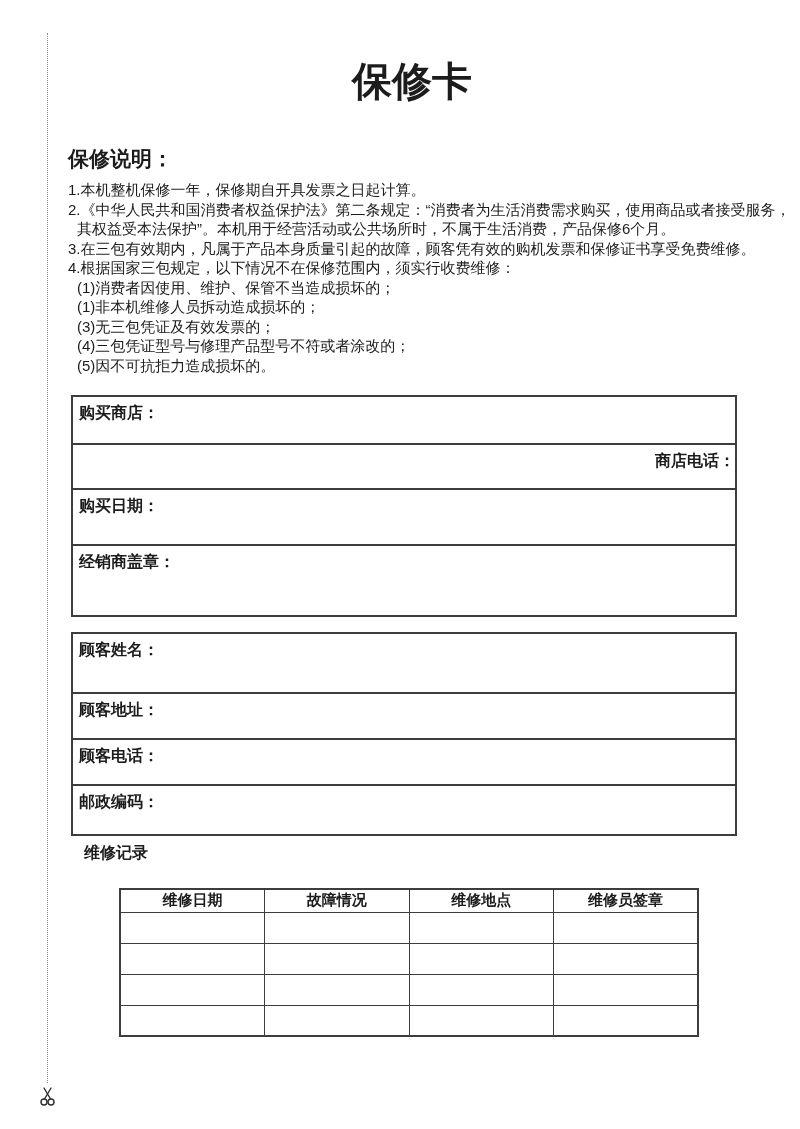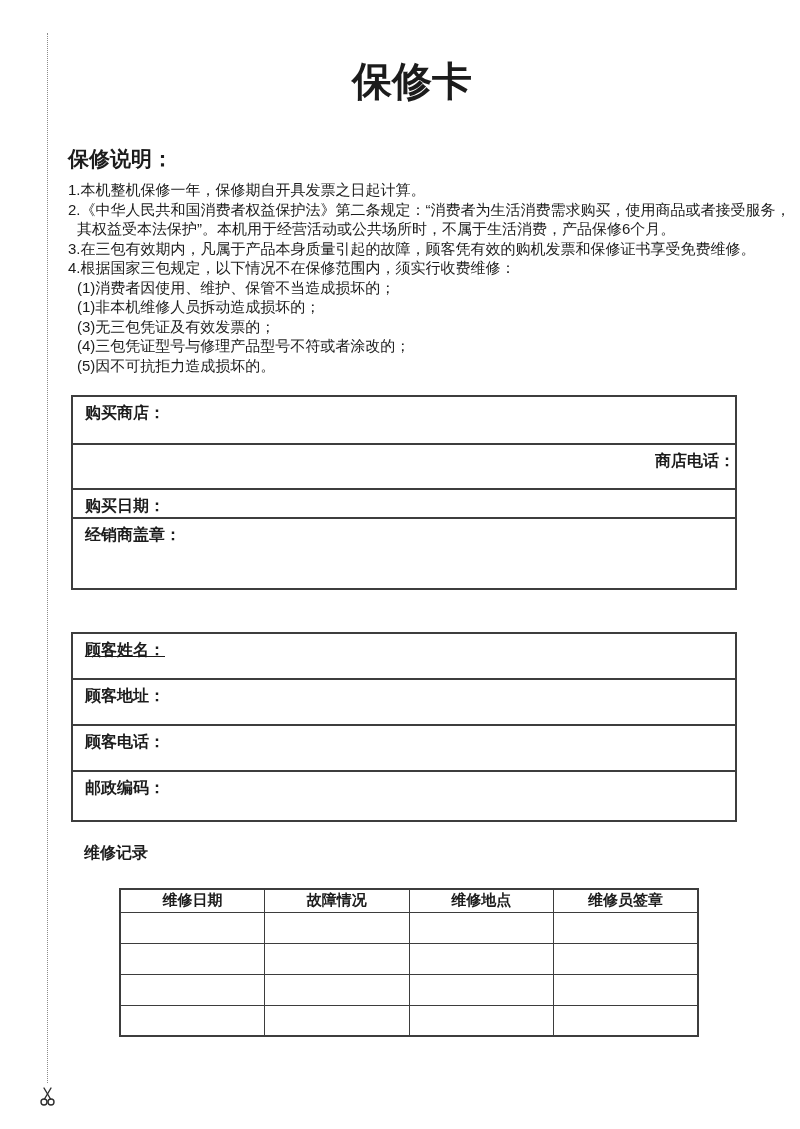--- a/index.html
+++ b/index.html
@@ -66,29 +66,29 @@
     width: 666px;
     border: 2px solid #3d3d3d;
     background: #fff;
   }
   .form-box .form-row { border-top: 2px solid #3d3d3d; }
   .form-box .form-row:first-child { border-top: none; }
   .form-label {
     display: block;
     font-size: 16px;
     font-weight: bold;
-    padding: 6px 0 0 12px;
+    padding: 6px 0 0 6px;
   }
   #purchase-box { top: 395px; }
   #purchase-box .form-row:nth-child(1) { height: 46px; }
   #purchase-box .form-row:nth-child(2) { height: 45px; text-align: right; }
-  #purchase-box .form-row:nth-child(3) { height: 29px; }
+  #purchase-box .form-row:nth-child(3) { height: 56px; }
   #purchase-box .form-row:nth-child(4) { height: 71px; }
   #customer-box { top: 632px; }
-  #customer-box .form-row:nth-child(1) { height: 44px; text-decoration: underline; }
+  #customer-box .form-row:nth-child(1) { height: 58px; }
   #customer-box .form-row:nth-child(2) { height: 46px; }
   #customer-box .form-row:nth-child(3) { height: 46px; }
   #customer-box .form-row:nth-child(4) { height: 50px; }
 
   
   .records-heading {
     position: absolute;
     top: 843px; left: 84px;
     margin: 0;
     font-size: 16px;

